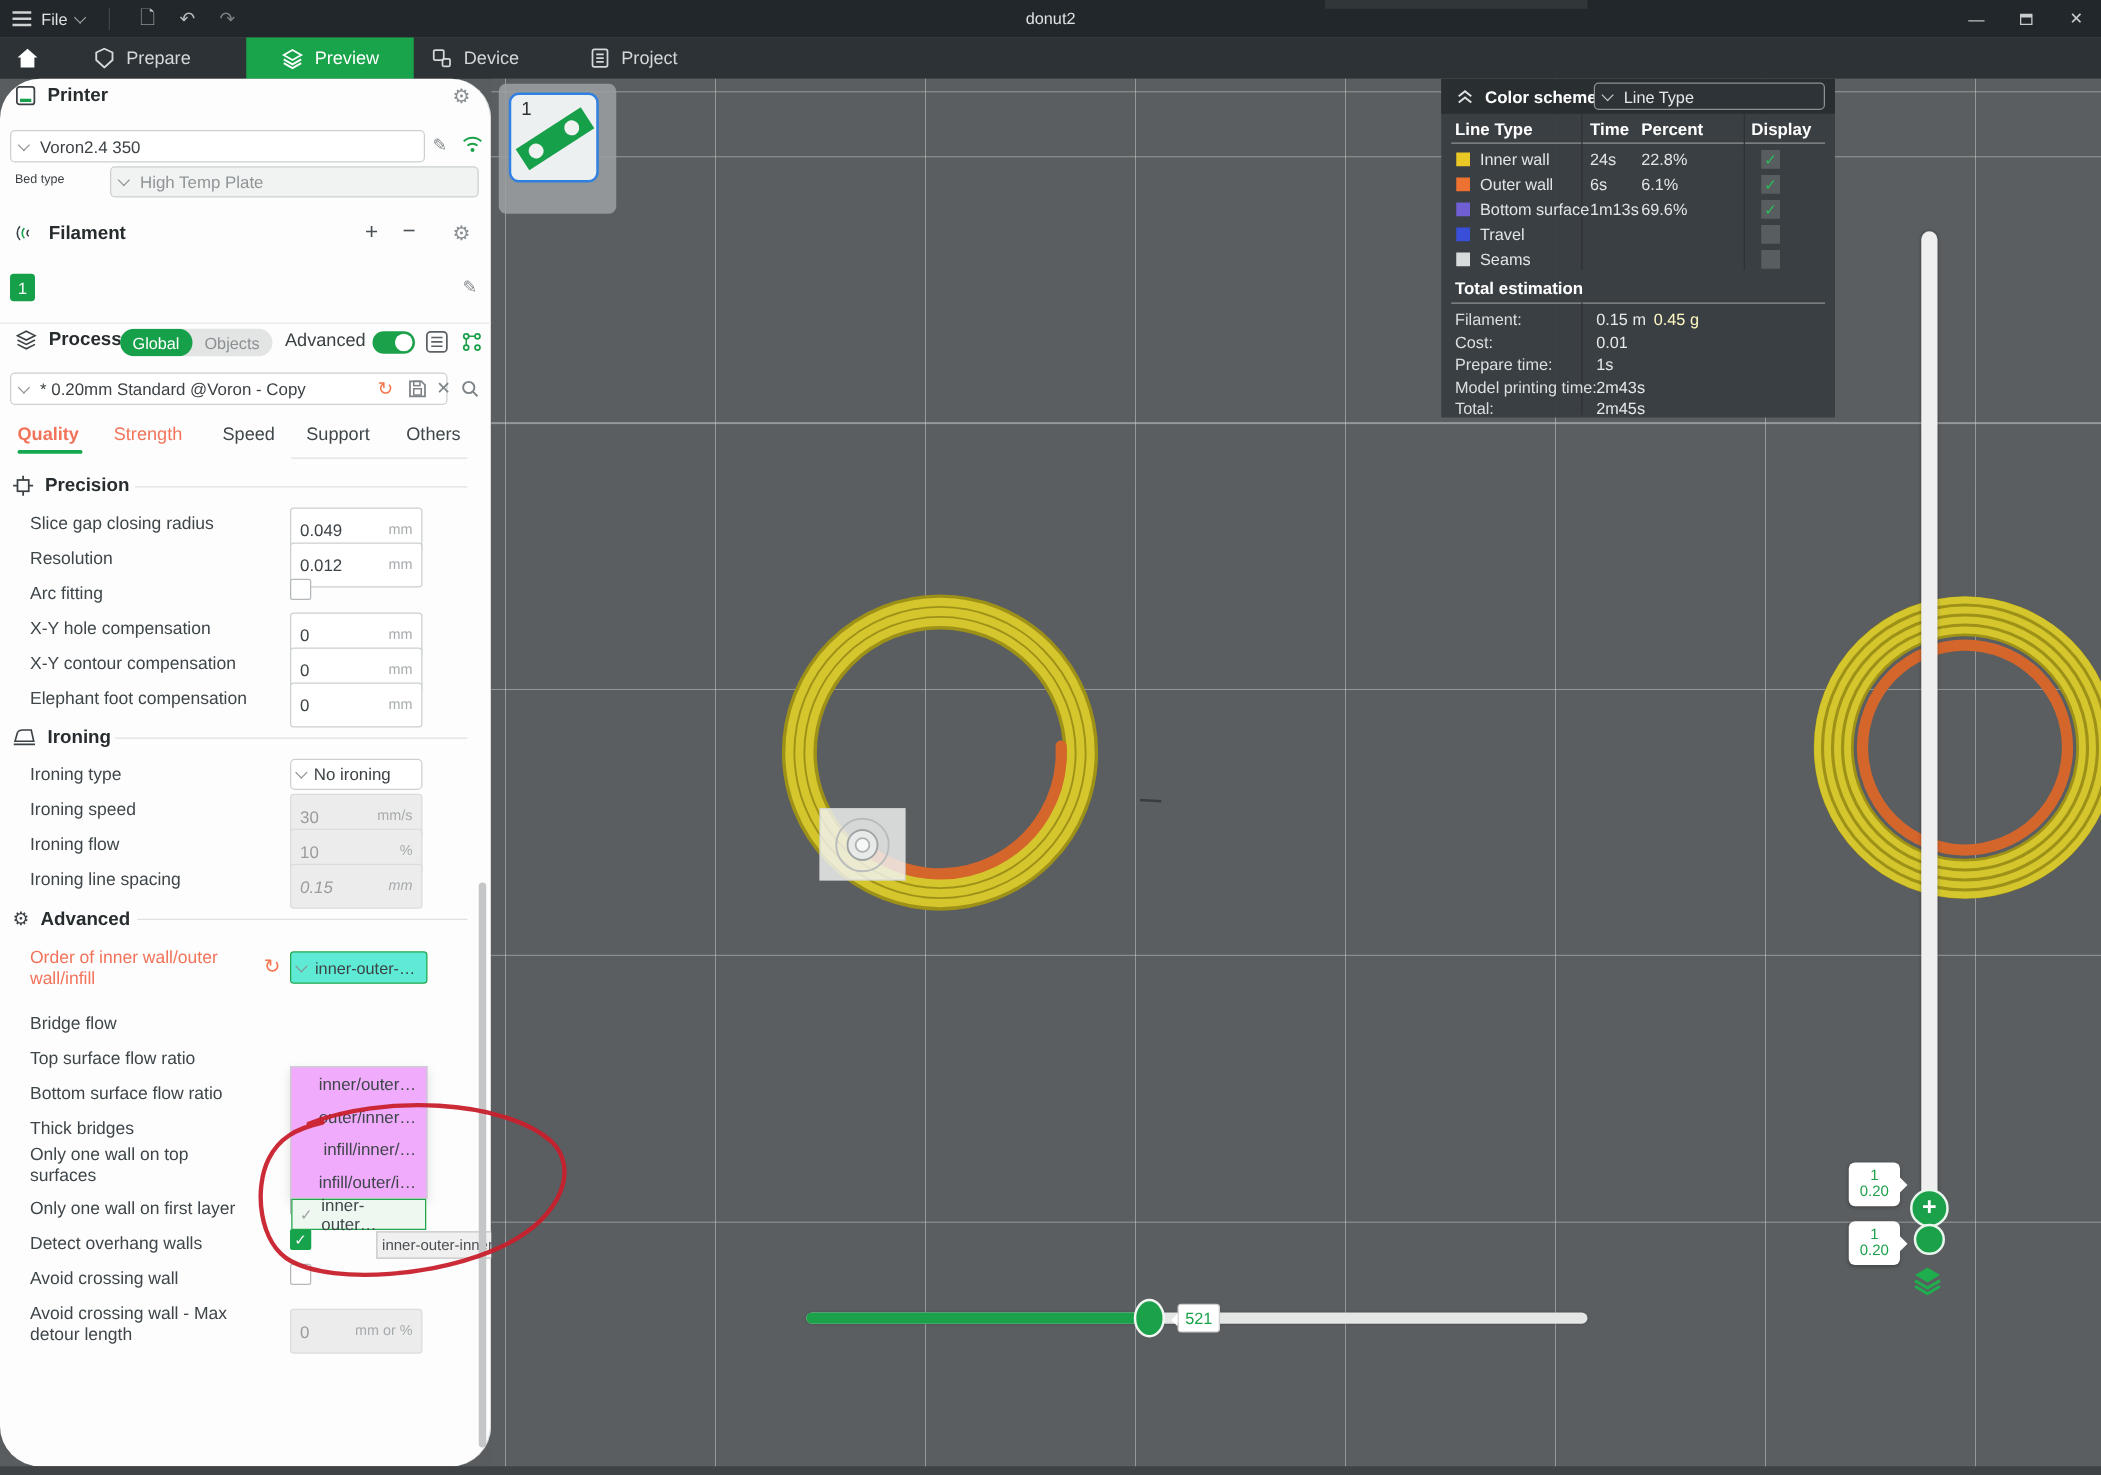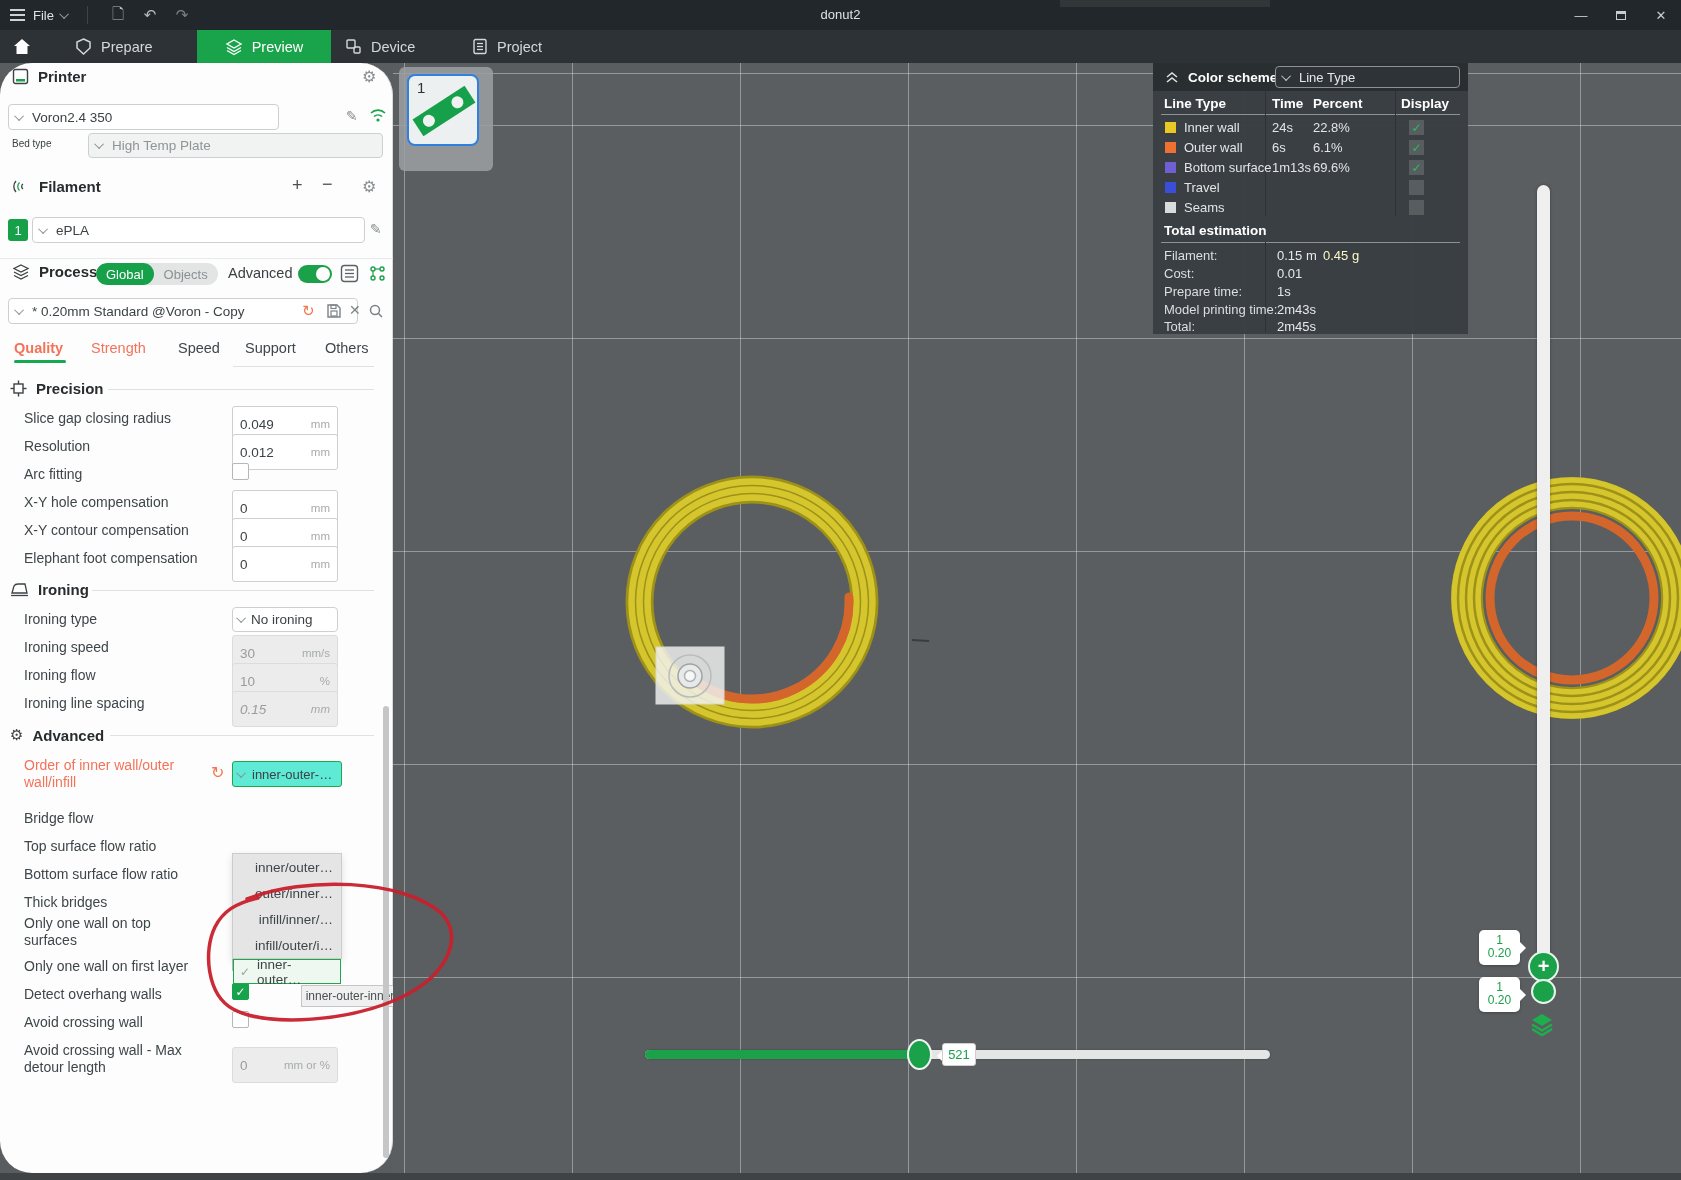--- a/index.html
+++ b/index.html
@@ -60,21 +60,21 @@
   .set-label{position:absolute;left:24px;font-size:14px;color:#3e4649;line-height:17px;}
   .set-label.mod{color:#f2735a;}
   .inputbox{position:absolute;left:232px;width:106px;height:36px;border:1px solid #ccd0d1;border-radius:3px;background:#fff;display:flex;align-items:center;padding:0 7px;font-size:13.5px;color:#3c4245;}
   .inputbox .unit{margin-left:auto;font-size:11.5px;color:#a6abad;}
   .inputbox.disabled{background:#ececec;border-color:#dcdcdc;color:#9b9b9b;}
   .cb{position:absolute;left:232px;width:17px;height:17px;border:1px solid #b4b8ba;border-radius:2px;background:#fff;}
   .cb.checked{background:#17a34b;border-color:#17a34b;color:#fff;font-size:12px;display:flex;align-items:center;justify-content:center;}
   .reset-ico{position:absolute;color:#f4764f;font-size:16px;}
 
   .order-combo{position:absolute;left:232px;top:761px;width:110px;height:26px;background:#5eead4;border:1.5px solid #21a64d;border-radius:3px;display:flex;align-items:center;gap:6px;padding:0 6px;font-size:13px;color:#3c4245;}
-  .dropdown{position:absolute;left:232px;top:790px;width:110px;background:#e5e5e5;border:1px solid #c9cdce;box-shadow:0 3px 8px rgba(0,0,0,0.12);}
+  .dropdown{position:absolute;left:232px;top:790px;width:110px;background:#f0abfc;border:1px solid #c9cdce;box-shadow:0 3px 8px rgba(0,0,0,0.12);}
   .dd-item{height:26px;display:flex;align-items:center;justify-content:flex-end;padding:0 8px;font-size:13.5px;color:#3e4649;}
   .dd-sel{position:absolute;left:233px;top:896px;width:108px;height:25px;background:#eef8f0;border:1.5px solid #21a64d;display:flex;align-items:center;gap:7px;padding:0 6px;font-size:13.5px;color:#3e4649;}
   .dd-sel .tick{color:#9aa09f;font-size:12px;}
   .tooltip-opt{position:absolute;left:301px;top:922px;width:122px;height:22px;background:#f0f0f0;border:1px solid #c5c5c5;font-size:12px;color:#4a4f52;display:flex;align-items:center;justify-content:center;}
   #panel-scrollbar{position:absolute;left:383px;top:643px;width:6px;height:452px;background:#c4c6c7;border-radius:3px;}
   #bottom-strip{left:0;top:1173px;width:1681px;height:7px;background:#3f4346;}
 
   
   #viewport{left:393px;top:63px;width:1288px;height:1117px;background-color:#5a5e60;overflow:hidden;
     background-image:
@@ -197,21 +197,21 @@
   <div class="abs" id="leftpanel">
 
     <div class="sec-head" style="left:12px;top:5px;">
       <svg width="17" height="17" viewBox="0 0 17 17">
           <rect x="1.5" y="1.5" width="14" height="14" rx="2" fill="none" stroke="#3c4245" stroke-width="1.4"></rect>
           <path d="M4 11 L13 11 L13 13.5 L4 13.5 Z" fill="#17a04a"></path>
         </svg>
       <span>Printer</span>
     </div>
     <span class="abs gear" style="left:362px;top:4px;">⚙</span>
-    <div class="combo" style="left:8px;top:41px;width:271px;height:26px;">
+    <div class="combo" style="left:8px;top:41px;width:332px;height:26px;">
       <span class="chev"></span>
         <span>Voron2.4 350</span>
     </div>
     <span class="abs mini-ico" style="left:346px;top:45px;">✎</span>
     <svg class="abs" style="left:369px;top:44px;" width="18" height="16" viewBox="0 0 18 16">
         <path d="M2 6 A10 10 0 0 1 16 6" fill="none" stroke="#1ba14a" stroke-width="1.6"></path>
         <path d="M5 9.5 A6 6 0 0 1 13 9.5" fill="none" stroke="#1ba14a" stroke-width="1.6"></path>
         <circle cx="9" cy="13" r="1.6" fill="#1ba14a"></circle>
       </svg>
     <div class="field-label" style="left:12px;top:75px;">Bed type</div>
@@ -225,24 +225,20 @@
           <path d="M4 3 A8 8 0 0 0 4 14" fill="none" stroke="#3c4245" stroke-width="1.3"></path>
           <path d="M7.5 4.5 A5.5 5.5 0 0 0 7.5 12.5" fill="none" stroke="#17a04a" stroke-width="1.3"></path>
           <path d="M11 6 A3 3 0 0 0 11 11" fill="none" stroke="#3c4245" stroke-width="1.3"></path>
         </svg>
       <span>Filament</span>
     </div>
     <span class="abs plusminus" style="left:292px;top:112px;">+</span>
     <span class="abs plusminus" style="left:322px;top:111px;">−</span>
     <span class="abs gear" style="left:362px;top:114px;">⚙</span>
     <div class="slot-badge" style="left:8px;top:156px;width:20px;height:22px;">1</div>
-    <div class="combo" style="left:32px;top:154px;width:333px;height:26px;">
-      <span class="chev"></span>
-        <span>ePLA</span>
-    </div>
     <span class="abs mini-ico" style="left:370px;top:158px;">✎</span>
 
     <div class="divider" style="top:195px;"></div>
 
     <div class="sec-head" style="left:12px;top:200px;">
       <svg width="18" height="16" viewBox="0 0 18 16">
           <path d="M9 1 L16 4.5 L9 8 L2 4.5 Z" fill="none" stroke="#3c4245" stroke-width="1.3"></path>
           <path d="M2 8 L9 11.5 L16 8" fill="none" stroke="#3c4245" stroke-width="1.3"></path>
           <path d="M2 11.5 L9 15 L16 11.5" fill="none" stroke="#3c4245" stroke-width="1.3"></path>
         </svg>

